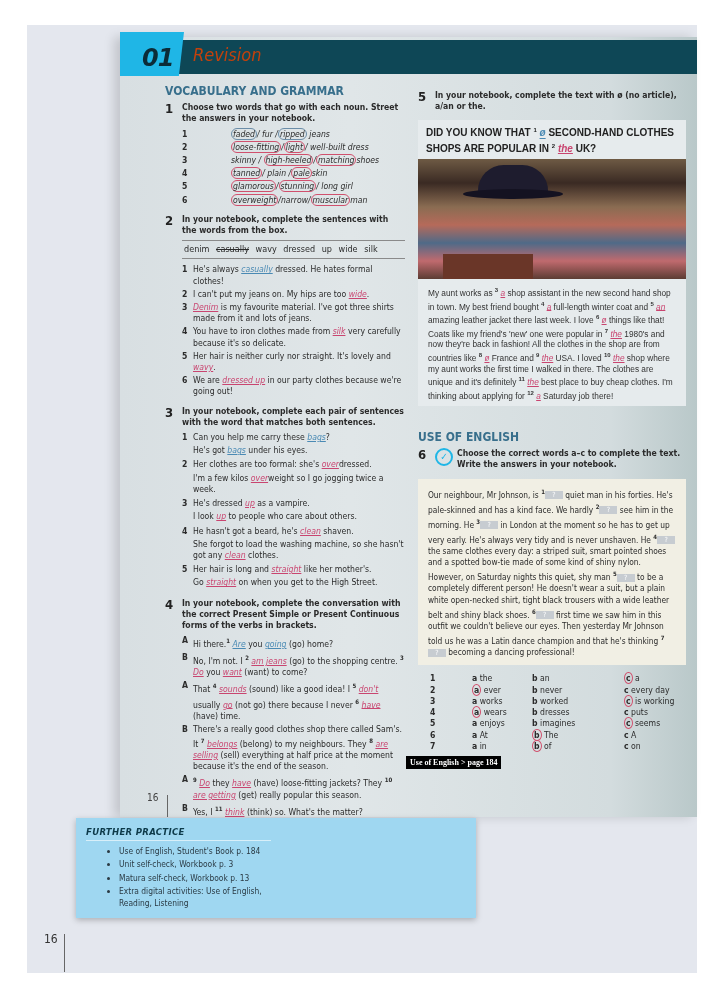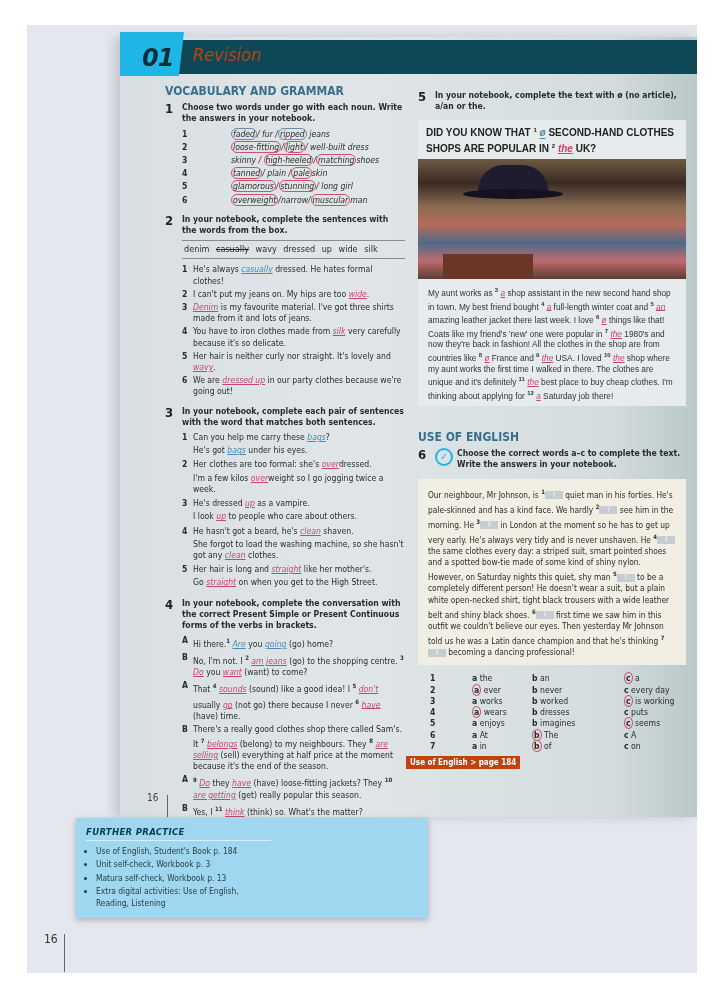--- a/index.html
+++ b/index.html
@@ -42,48 +42,48 @@
   .text-box{background:#f1efe4;padding:7px 10px;font-size:8.3px;line-height:11.2px;margin-top:5px;}
   .gap{display:inline-block;width:18px;height:8px;background:#c7ccd1;color:#fff;font-size:7px;line-height:8px;text-align:center;vertical-align:middle;}
   .choices{margin-top:8px;padding-left:12px;font-size:8.6px;line-height:11.3px;}
   .crow{display:flex;}
   .cnum{width:10px;font-weight:bold;}
   .ca{width:60px;margin-left:32px;}
   .cb{width:92px;}
   .cc{flex:1;}
   .letter{font-weight:bold;}
   .sel{border:1px solid #d0506d;border-radius:50%;padding:0 1px;}
-  .ref{display:inline-block;background:#c2410c;color:#fff;font-weight:bold;font-size:8px;padding:1px 4px;margin-top:4px;margin-left:-12px;}
+  .ref{display:inline-block;background:#000000;color:#fff;font-weight:bold;font-size:8px;padding:1px 4px;margin-top:4px;margin-left:-12px;font-family:Liberation Serif, serif;}
   .pagenum-inner{position:absolute;left:147px;top:792px;font-size:10px;color:#444;}
   .pagerule-inner{position:absolute;left:167px;top:795px;width:1px;height:22px;background:#666;}
-  .practice{position:absolute;left:76px;top:818px;width:352px;height:100px;background:#9fd7f1;box-shadow:0 2px 6px rgba(0,0,0,0.25);}
+  .practice{position:absolute;left:76px;top:818px;width:400px;height:100px;background:#9fd7f1;box-shadow:0 2px 6px rgba(0,0,0,0.25);}
   .pcol{position:absolute;top:8px;font-size:8.4px;line-height:11.5px;color:#2a3a44;}
   .pcol h3{margin:0 0 5px 0;font-size:9.5px;font-weight:bold;font-style:italic;color:#0d3a4a;letter-spacing:0.3px;padding-bottom:2px;border-bottom:1px solid rgba(255,255,255,0.6);}
   .pcol ul{margin:0;padding-left:10px;}
-  .pcol li{margin-bottom:2px;}
+  .pcol li{margin-bottom:2px;margin-left:23px;}
   .pagenum-outer{position:absolute;left:44px;top:932px;font-size:12px;color:#333;}
   .pagerule-outer{position:absolute;left:64px;top:934px;width:1px;height:38px;background:#666;}
 </style>
 </head>
 <body>
 
 <div class="outer"></div>
 <div class="page"></div>
 <div class="banner"></div>
 <div class="unit-tab"></div>
 <div class="unit-num">01</div>
 <div class="unit-title">Revision</div>
 
 <div class="col left">
   <h2>VOCABULARY AND GRAMMAR</h2>
 
   <div class="ex">
     <div class="exnum">1</div>
     <div class="exbody">
-      <div class="instr">Choose two words under go with each noun. Write the answers in your notebook.</div>
+      <div class="instr">Choose two words that go with each noun. Street the answers in your notebook.</div>
       <div id="ex1-items">
           <div class="item">
             <span class="inum">1</span>
             <span class="itext it"><span class="circb">faded</span>/ fur /<span class="circb">ripped</span><span> jeans</span></span>
           </div>
           <div class="item">
             <span class="inum">2</span>
             <span class="itext it"><span class="circ">loose-fitting</span>/<span class="circ">light</span><span>/ well-built dress</span></span>
           </div>
           <div class="item">

